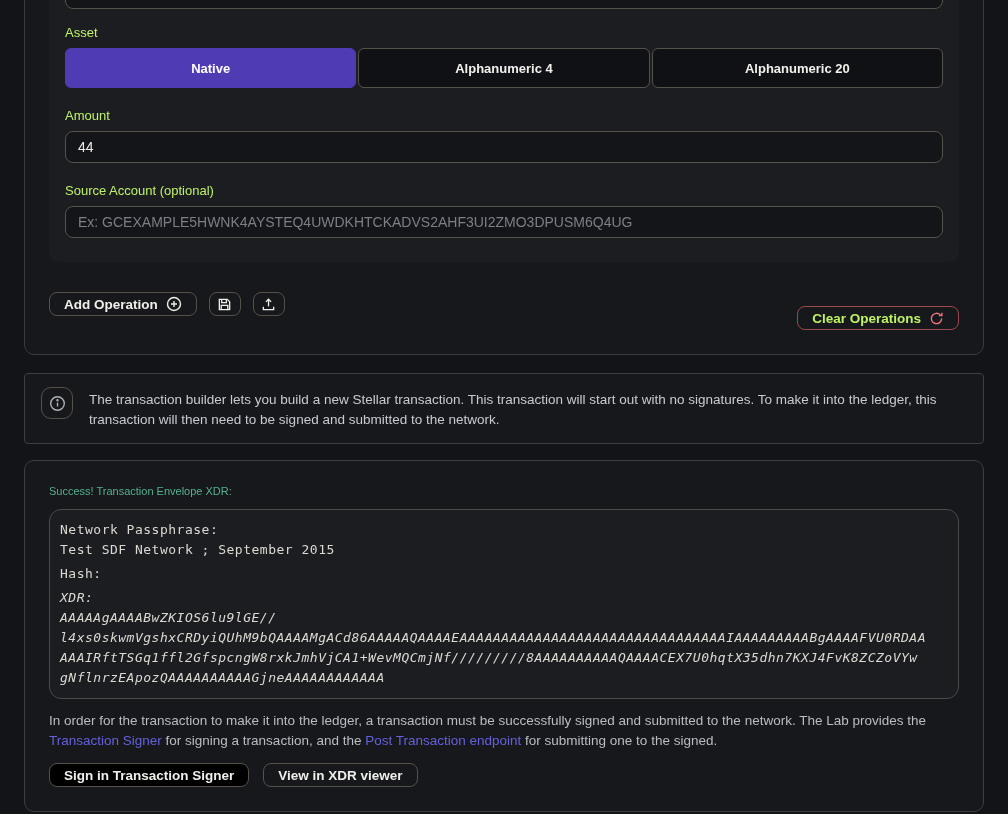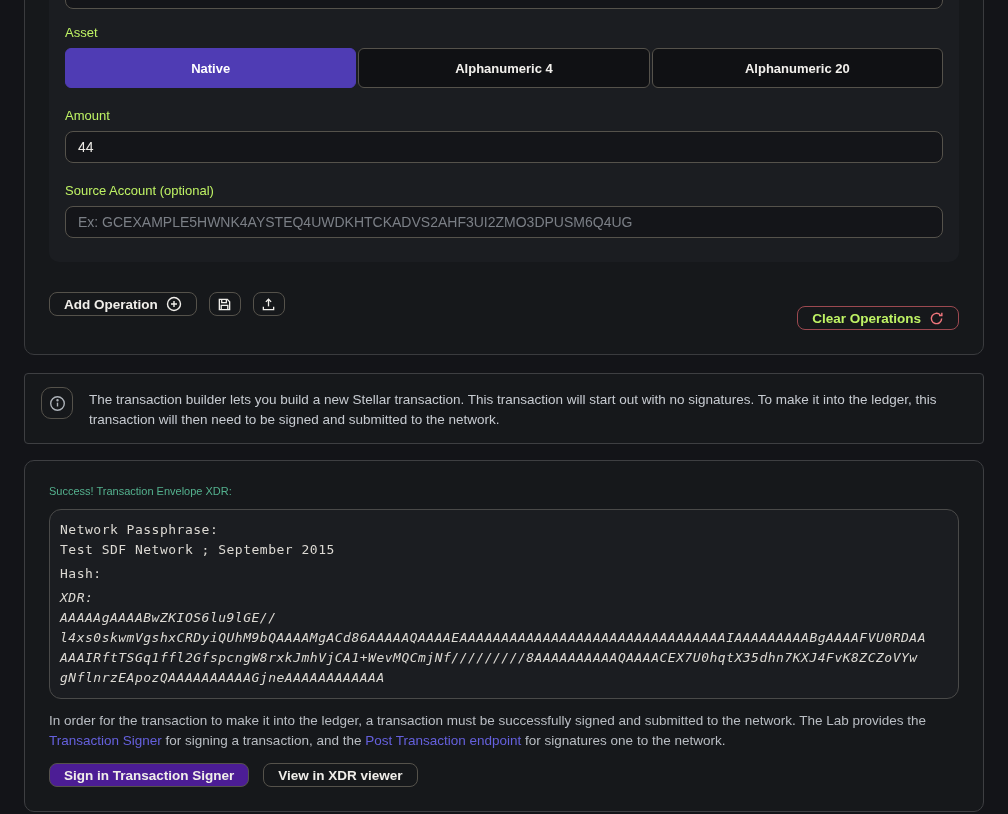--- a/index.html
+++ b/index.html
@@ -87,21 +87,21 @@
     padding:0 14px;
     cursor:pointer;
   }
   .btn.icon-only { width:32px; padding:0; }
   .btn.danger {
     margin-left:auto;
     color:#bef264;
     border-color:#9c4950;
     margin-top:28px;
   }
-  .btn.filled { background:#4c1d95; }
+  .btn.filled { background:#000000; }
   .btn svg { display:block; }
 
   .note-card {
     margin-top:18px;
     border:1px solid #3e3f42;
     border-radius:4px;
     background:#16181b;
     padding:13px 16px;
     display:flex; align-items:flex-start; gap:16px;
   }
@@ -249,21 +249,21 @@
       </div>
       <div class="code-section">
         <div class="code-line">XDR:</div>
         <div class="code-line">AAAAAgAAAABwZKIOS6lu9lGE//</div>
         <div class="code-line">l4xs0skwmVgshxCRDyiQUhM9bQAAAAMgACd86AAAAAQAAAAEAAAAAAAAAAAAAAAAAAAAAAAAAAAAAAAAIAAAAAAAAABgAAAAFVU0RDAA</div>
         <div class="code-line">AAAIRftTSGq1ffl2GfspcngW8rxkJmhVjCA1+WevMQCmjNf/////////8AAAAAAAAAAQAAAACEX7U0hqtX35dhn7KXJ4FvK8ZCZoVYw</div>
         <div class="code-line">gNflnrzEApozQAAAAAAAAAAGjneAAAAAAAAAAAA</div>
       </div>
     </div>
 
-    <p class="footer-para"><span>In order for the transaction to make it into the ledger, a transaction must be successfully signed and submitted to the network. The Lab provides the </span><a>Transaction Signer</a><span> for signing a transaction, and the </span><a>Post Transaction endpoint</a><span> for signatures one to the network.</span></p>
+    <p class="footer-para"><span>In order for the transaction to make it into the ledger, a transaction must be successfully signed and submitted to the network. The Lab provides the </span><a>Transaction Signer</a><span> for signing a transaction, and the </span><a>Post Transaction endpoint</a><span> for submitting one to the signed.</span></p>
 
     <div class="footer-btns">
       <button class="btn filled">Sign in Transaction Signer</button>
       <button class="btn">View in XDR viewer</button>
     </div>
   </section>
 
 </div>
 
 </body></html>

